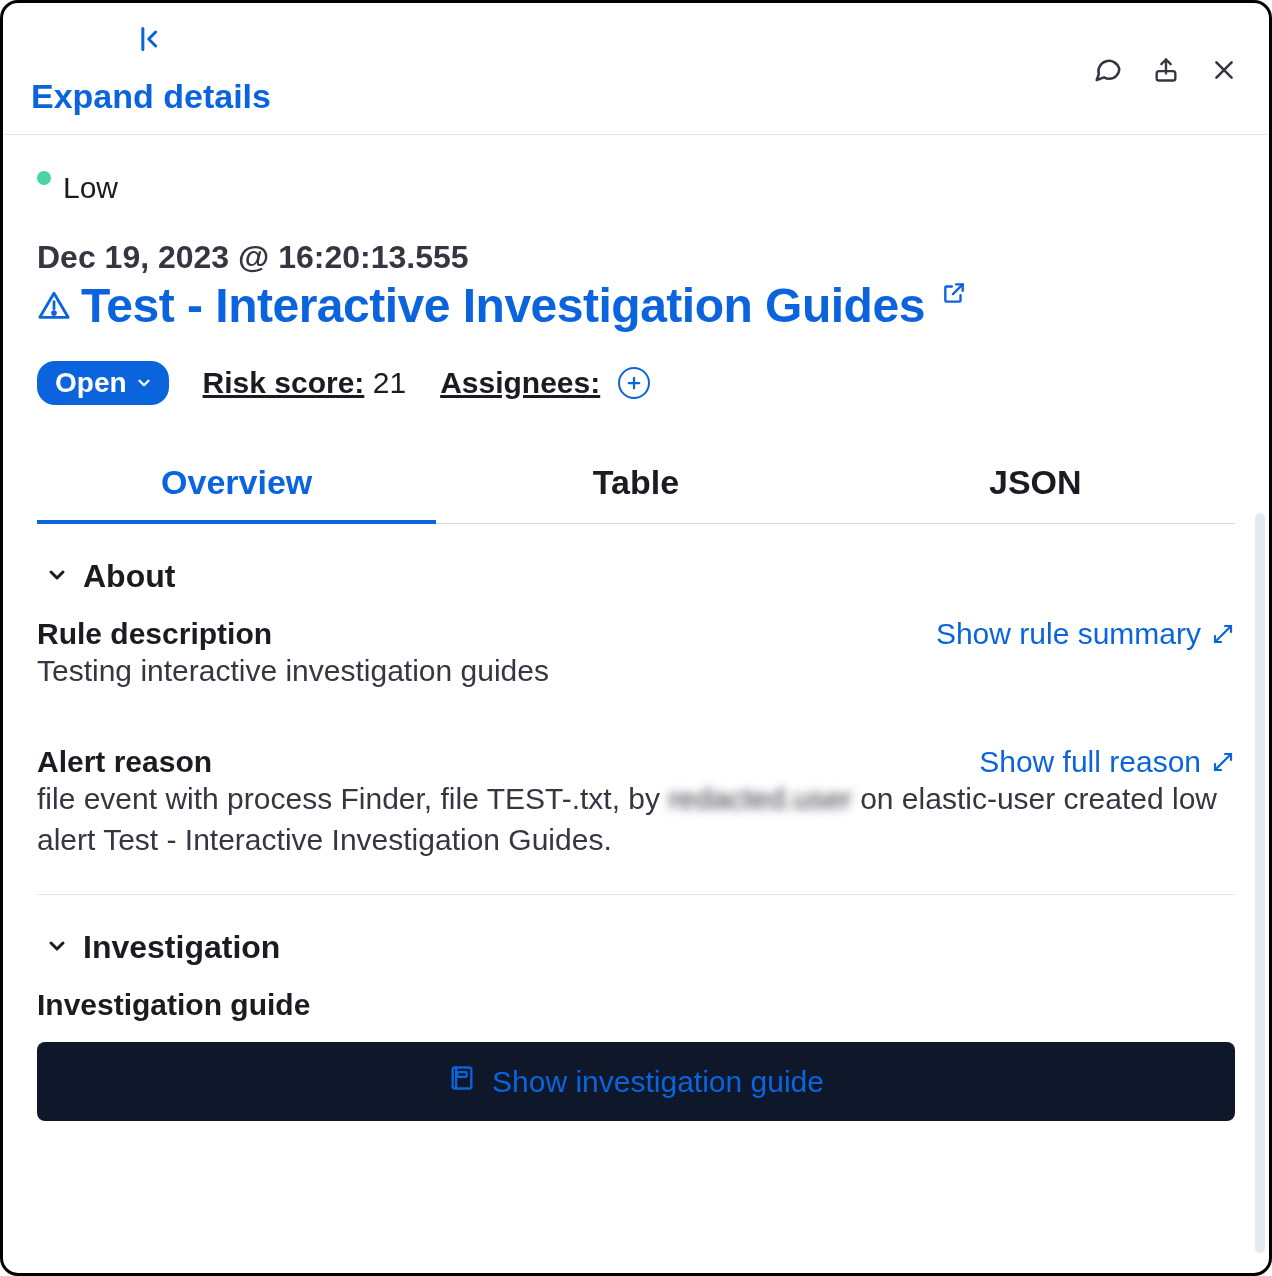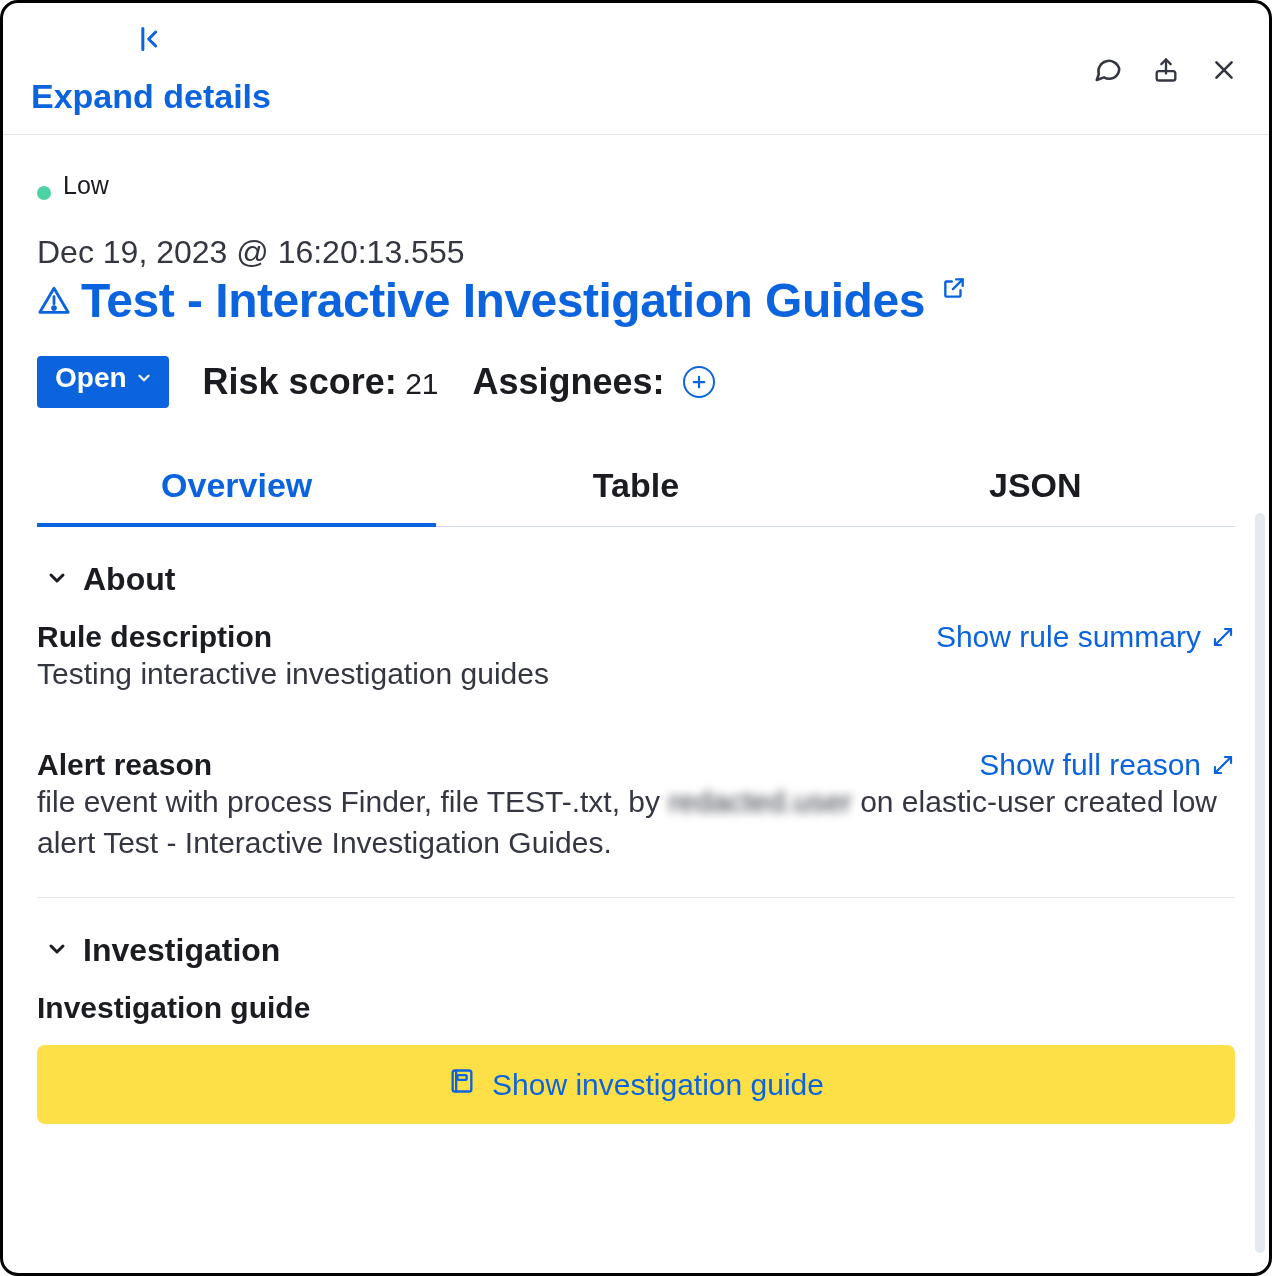--- a/index.html
+++ b/index.html
@@ -52,35 +52,35 @@
     color: #343741;
   }
   
   .content {
     padding: 18px 34px 0 34px;
     height: calc(100% - 86px);
     overflow-y: auto;
   }
   .severity-row {
     display: flex;
-    align-items: flex-end;
+    align-items: flex-start;
     gap: 12px;
     margin-top: 18px;
-    font-size: 25px;
+    font-size: 30px;
     color: #1a1c21;
   }
   .dot {
     width: 14px; height: 14px; border-radius: 50%;
     background: #4dd2a3;
   }
   .timestamp {
     margin-top: 34px;
     font-size: 32px;
     color: #343741;
-    font-weight: 400;
+    font-weight: 700;
   }
   .title-row {
     display: flex;
     gap: 10px;
     margin-top: 4px;
     flex-wrap: wrap;
   }
   .warn-icon { color: #0b64dd; display:flex; align-items:center; }
   .alert-title {
     color: #0b64dd;
@@ -92,31 +92,31 @@
   .ext-icon { color: #0b64dd; display:flex; margin-left:6px; }
   .meta-row {
     display: flex;
     align-items: center;
     gap: 34px;
     margin-top: 28px;
   }
   .status-btn {
     background: #0b64dd;
     color: #fff;
-    border-radius: 4px;
-    padding: 6px 16px 14px 18px;
+    border-radius: 18px;
+    padding: 6px 16px 6px 18px;
     font-size: 28px;
     font-weight: 600;
     display: flex;
     align-items: center;
     gap: 8px;
     cursor: pointer;
   }
   .chev-down { display:inline-flex; }
-  .meta-label { font-size: 36px; font-weight: 700; }
+  .meta-label { font-size: 30px; font-weight: 700; text-decoration: underline; }
   .meta-value { font-size: 30px; font-weight: 400; margin-left:4px; }
   .add-assignee {
     width: 32px; height: 32px;
     border-radius: 50%;
     border: 2.5px solid #0b64dd;
     display: flex; align-items: center; justify-content: center;
     color: #0b64dd;
     cursor: pointer;
   }
   
@@ -178,21 +178,21 @@
     color: #343741;
     line-height: 1.35;
   }
   .divider {
     height: 1px;
     background: #e3e6ef;
     margin: 34px 0 0 0;
   }
   .guide-btn {
     margin-top: 20px;
-    background: #fde047;
+    background: #0f172a;
     border: none;
     border-radius: 8px;
     width: 100%;
     padding: 22px 0;
     display: flex;
     align-items: center;
     justify-content: center;
     gap: 16px;
     color: #0b64dd;
     font-size: 30px;

